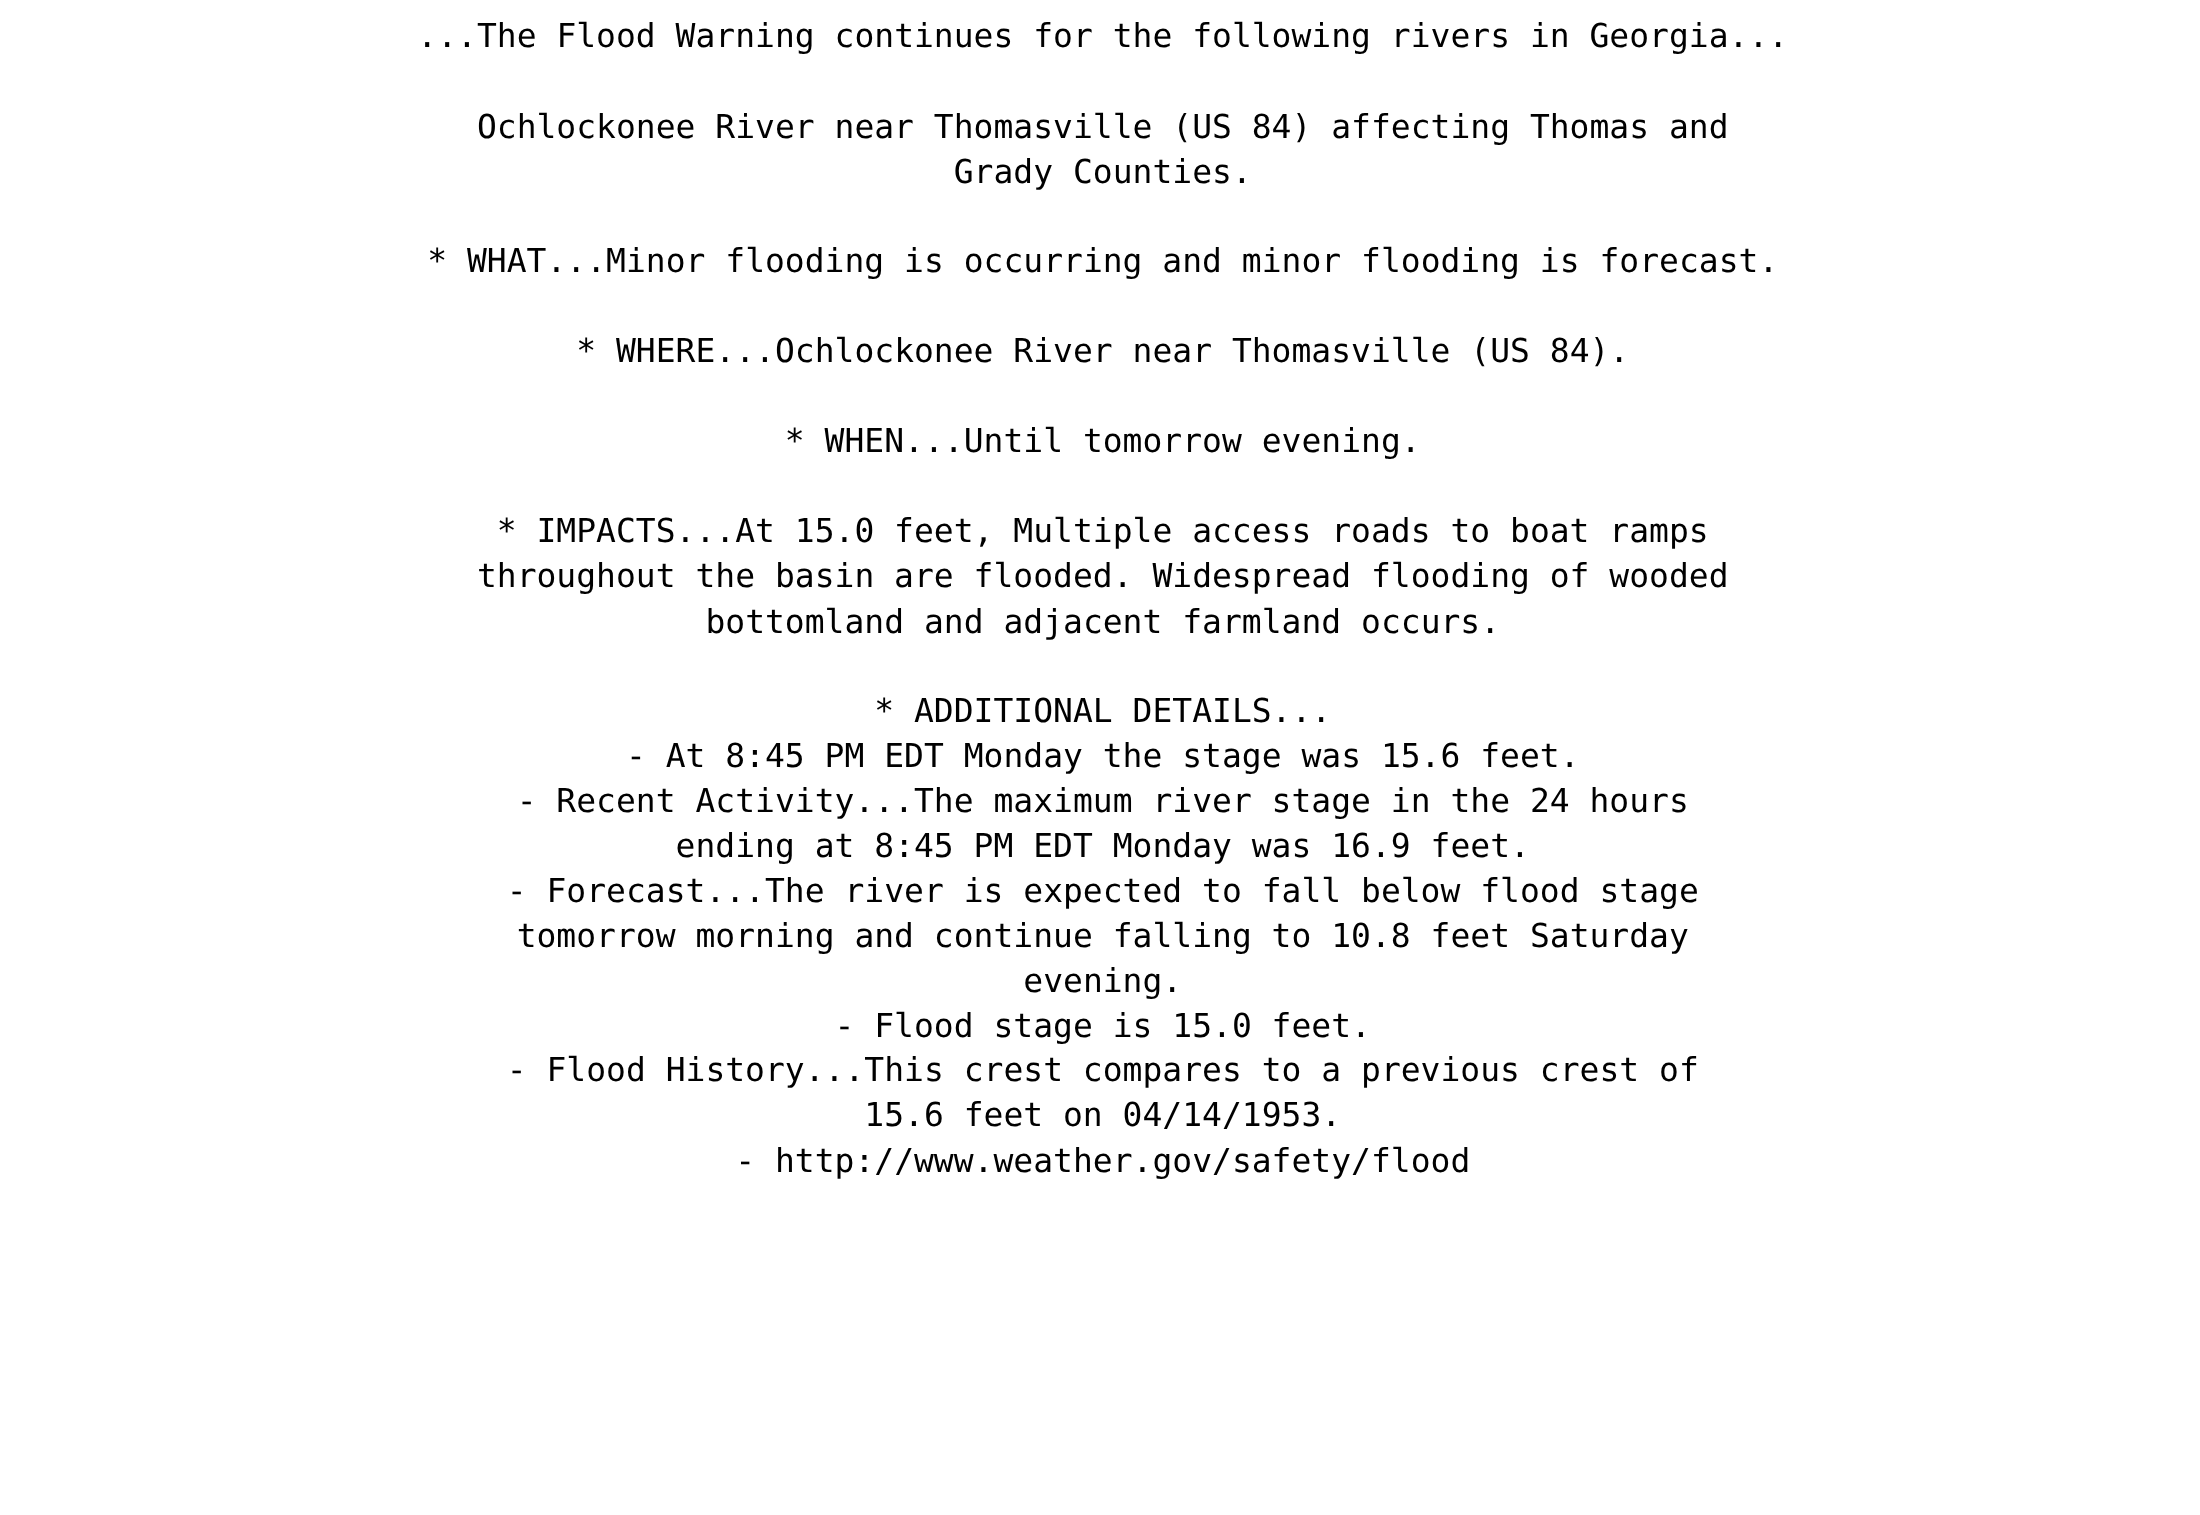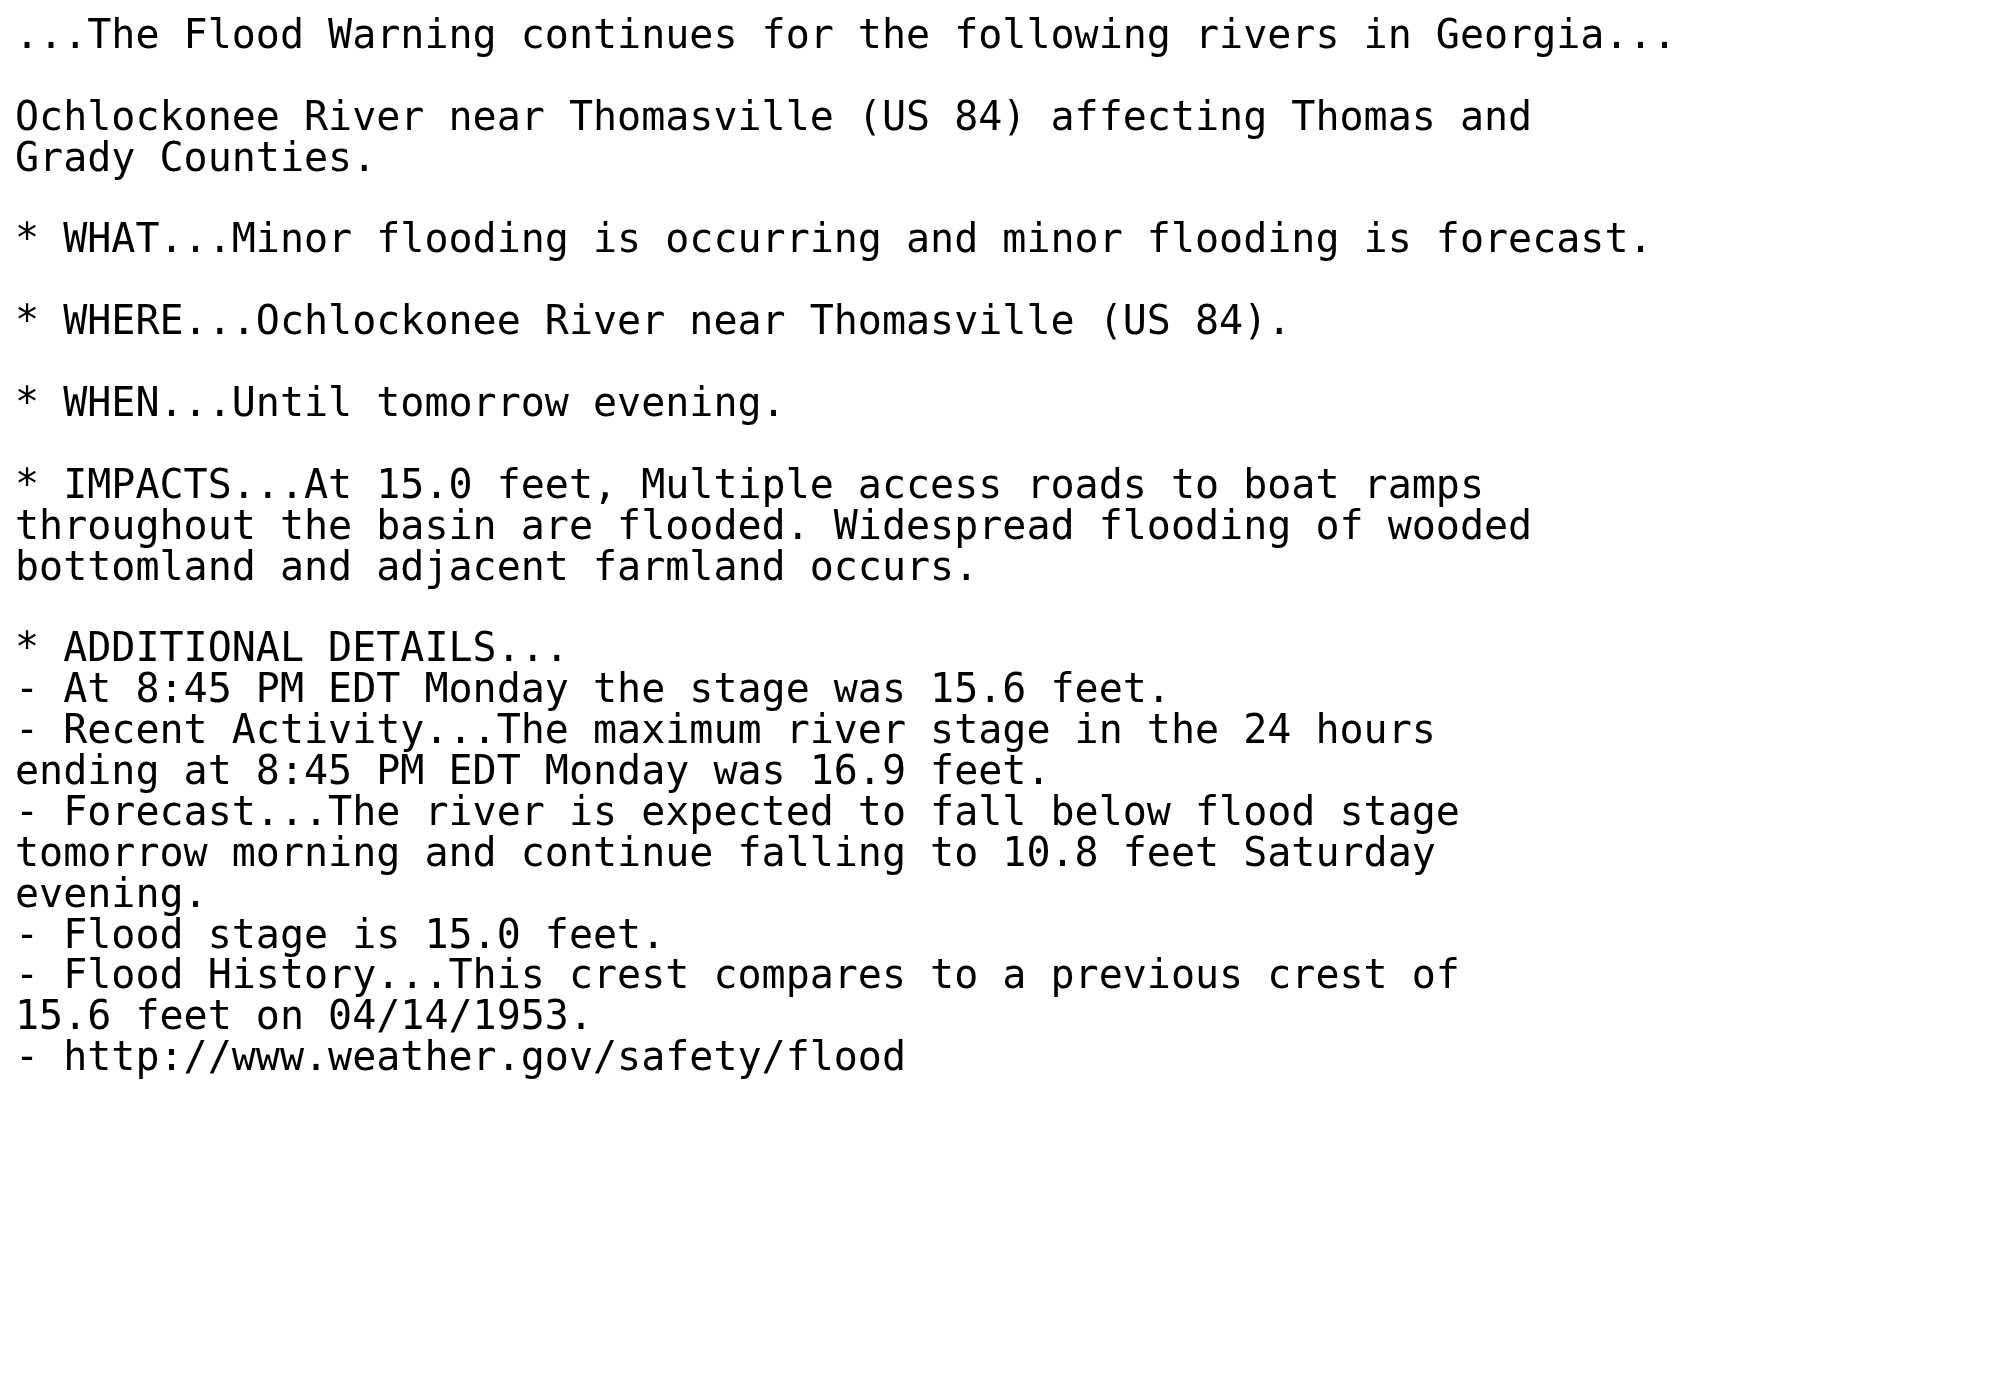--- a/index.html
+++ b/index.html
@@ -16,28 +16,29 @@
     overflow: hidden;
     box-sizing: border-box;
     padding: 0;
   }
   .doc {
     position: absolute;
     left: 15px;
     top: 14px;
     width: 1975px;
     font-family: "DejaVu Sans Mono", "Liberation Mono", monospace;
-    font-size: 40px;
+    font-size: 30px;
     line-height: 40.9px;
     letter-spacing: 0px;
     color: #000000;
     font-weight: 400;
     white-space: pre;
     -webkit-font-smoothing: none;
     font-synthesis: none;
+    text-align: center;
   }
   .line {
     display: block;
     height: 40.9px;
     white-space: pre;
     color: #000000;
   }
   .line.blank {
     height: 40.9px;
   }

